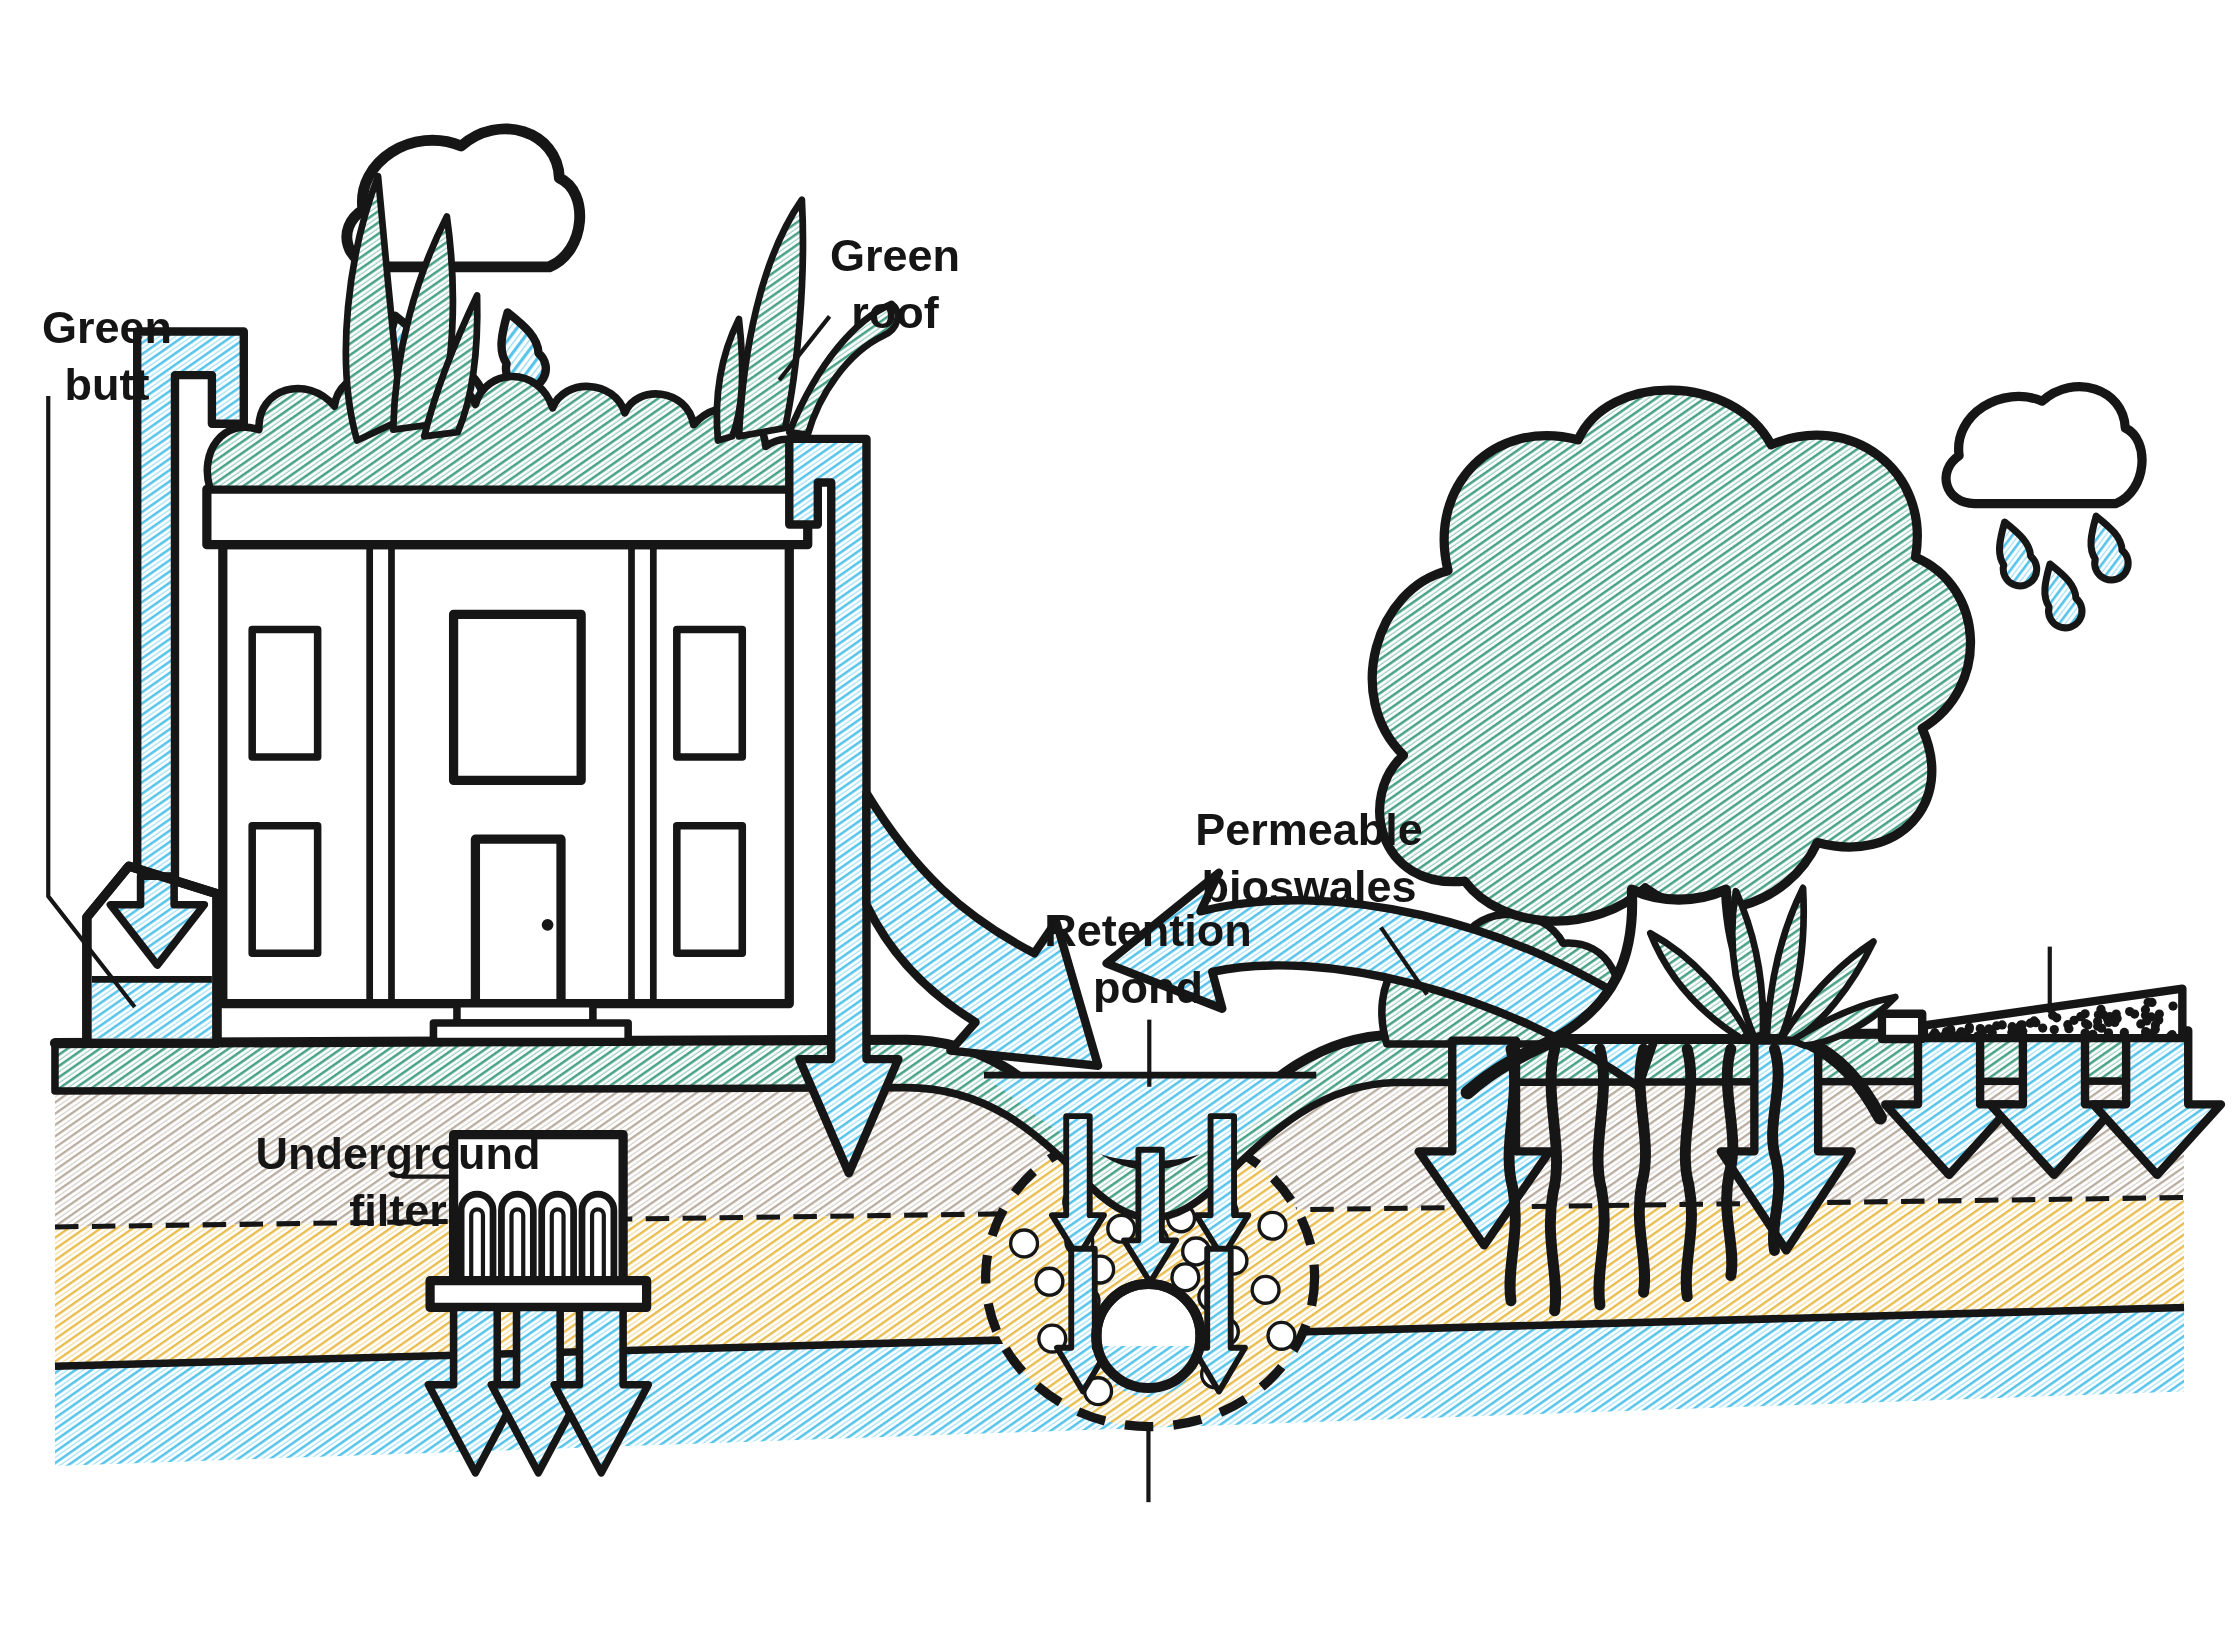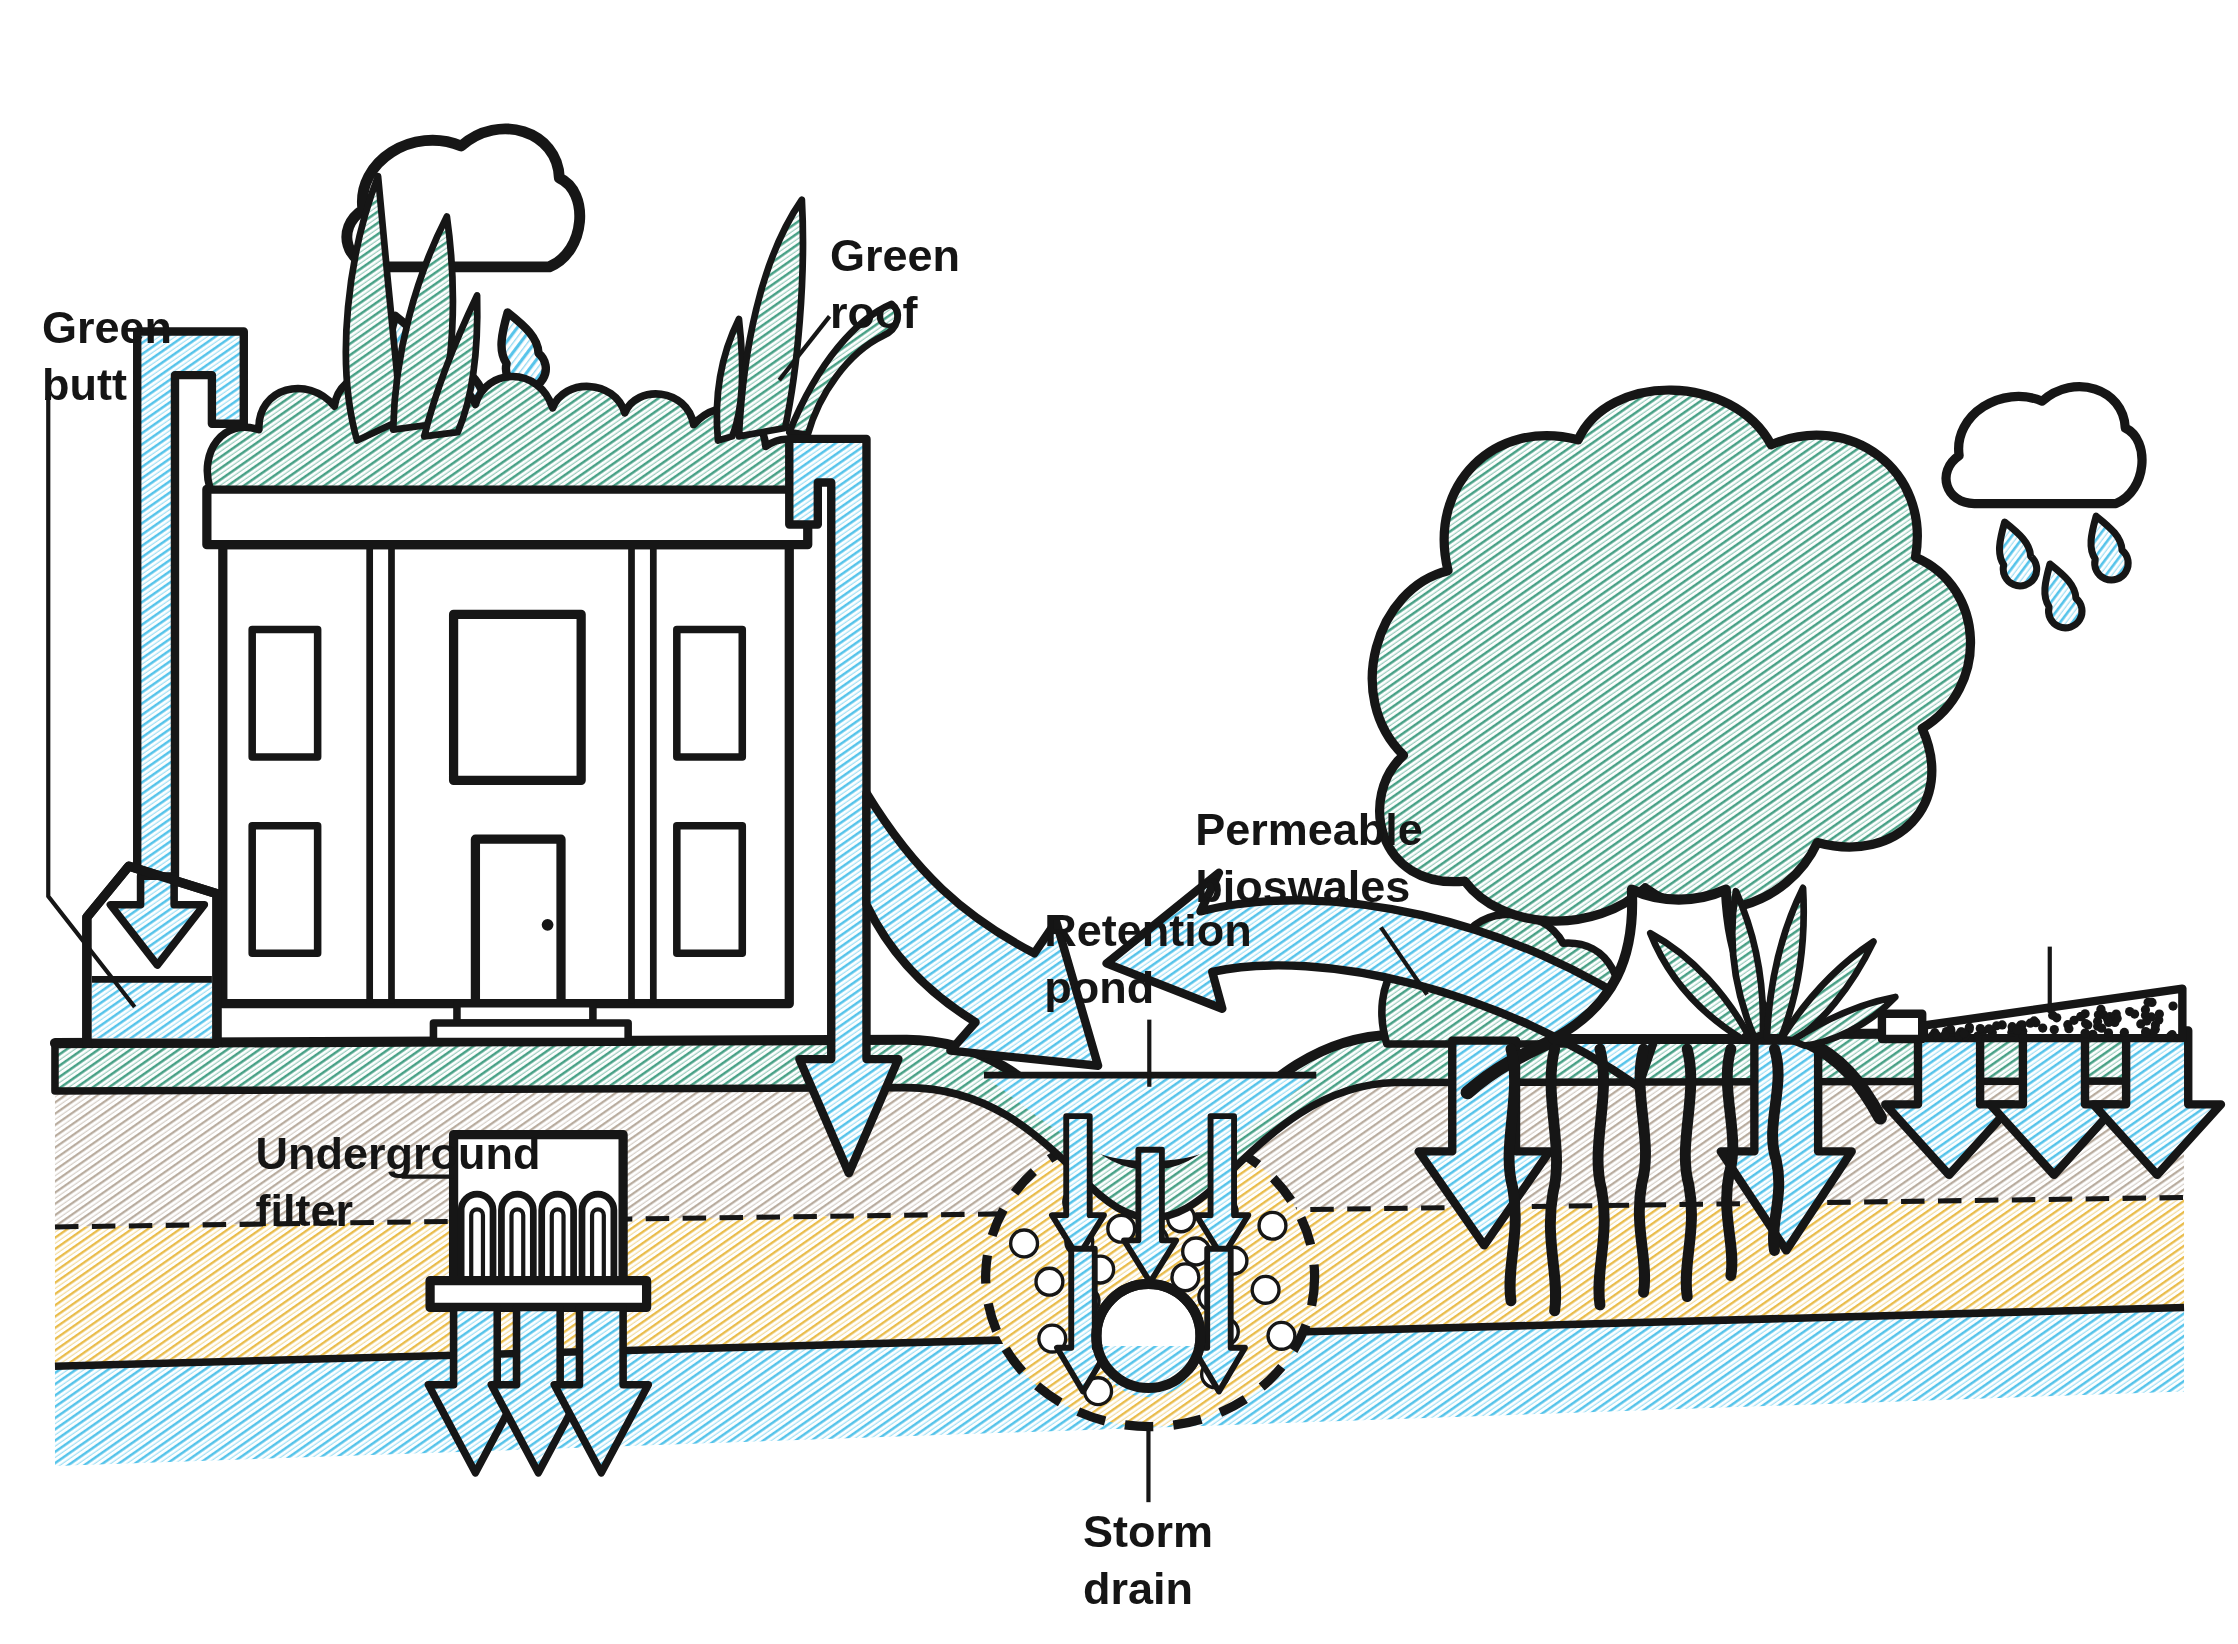--- a/index.html
+++ b/index.html
@@ -1,19 +1,19 @@
 <!DOCTYPE html>
 <html style="--ink: #161616; --c-green: #46a085; --c-blue: #54c3ea; --c-gray: #b5a89a; --c-yellow: #e9bc4a;font-size:13.4px"><head>
 <meta charset="utf-8">
 <style>
   html,body{margin:0;padding:0;background:#fff;}
   #stage{position:relative;width:2239px;height:1644px;background:#fff;overflow:hidden;
          font-family:"Liberation Sans", sans-serif;}
   #art{position:absolute;left:0;top:0;}
-  .lbl{position:absolute;transform:translate(-50%,-50%);text-align:left;
+  .lbl{position:absolute;transform:translate(-50%,-50%);text-align:center;
        white-space:pre-line;color:#151515;font-size:45px;line-height:57px;
        font-weight:700;letter-spacing:0px;}
   .outline{stroke:var(--ink,#161616);stroke-linejoin:round;stroke-linecap:round;}
 </style>
 </head>
 <body>
 
 <div id="stage">
 
 <svg id="art" width="2239" height="1644" viewBox="0 0 2667 1959">
@@ -359,17 +359,15 @@
 <div class="lbl" style="left:107px;top:356px">Green
 butt</div>
 <div class="lbl" style="left:895px;top:284px">Green
 roof</div>
 <div class="lbl" style="left:1309px;top:858px">Permeable
 bioswales</div>
 <div class="lbl" style="left:1148px;top:959px">Retention
 pond</div>
 <div class="lbl" style="left:398px;top:1182px">Underground
 filter</div>
-<div class="lbl" style="left:1148px;top:1560px">Storm
-drain</div>
 
 </div>
 
 
 </body></html>

